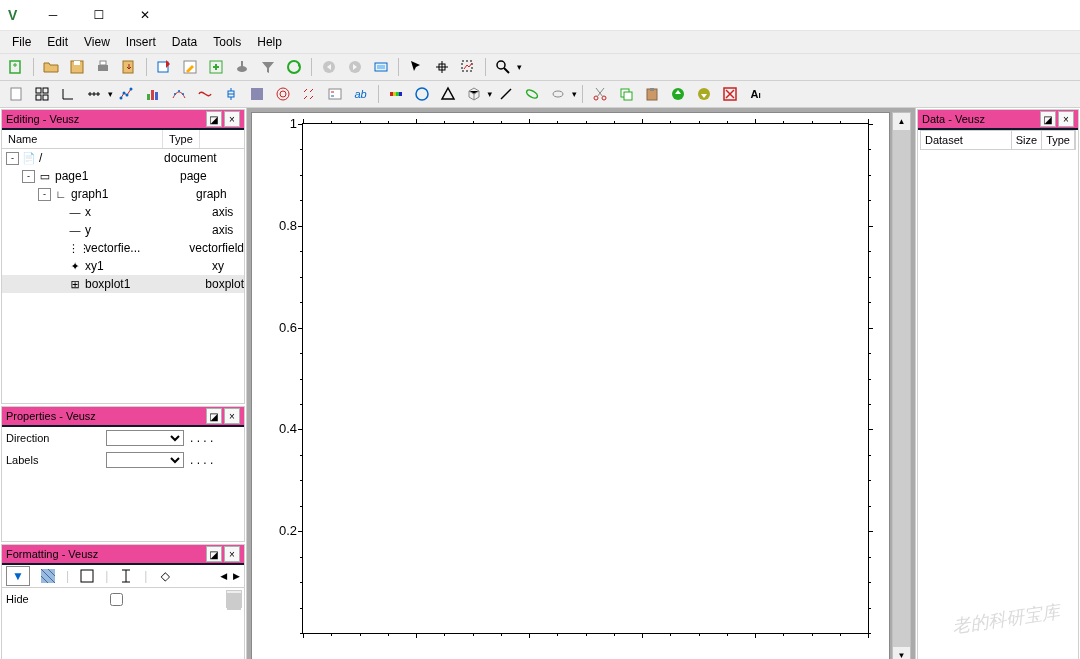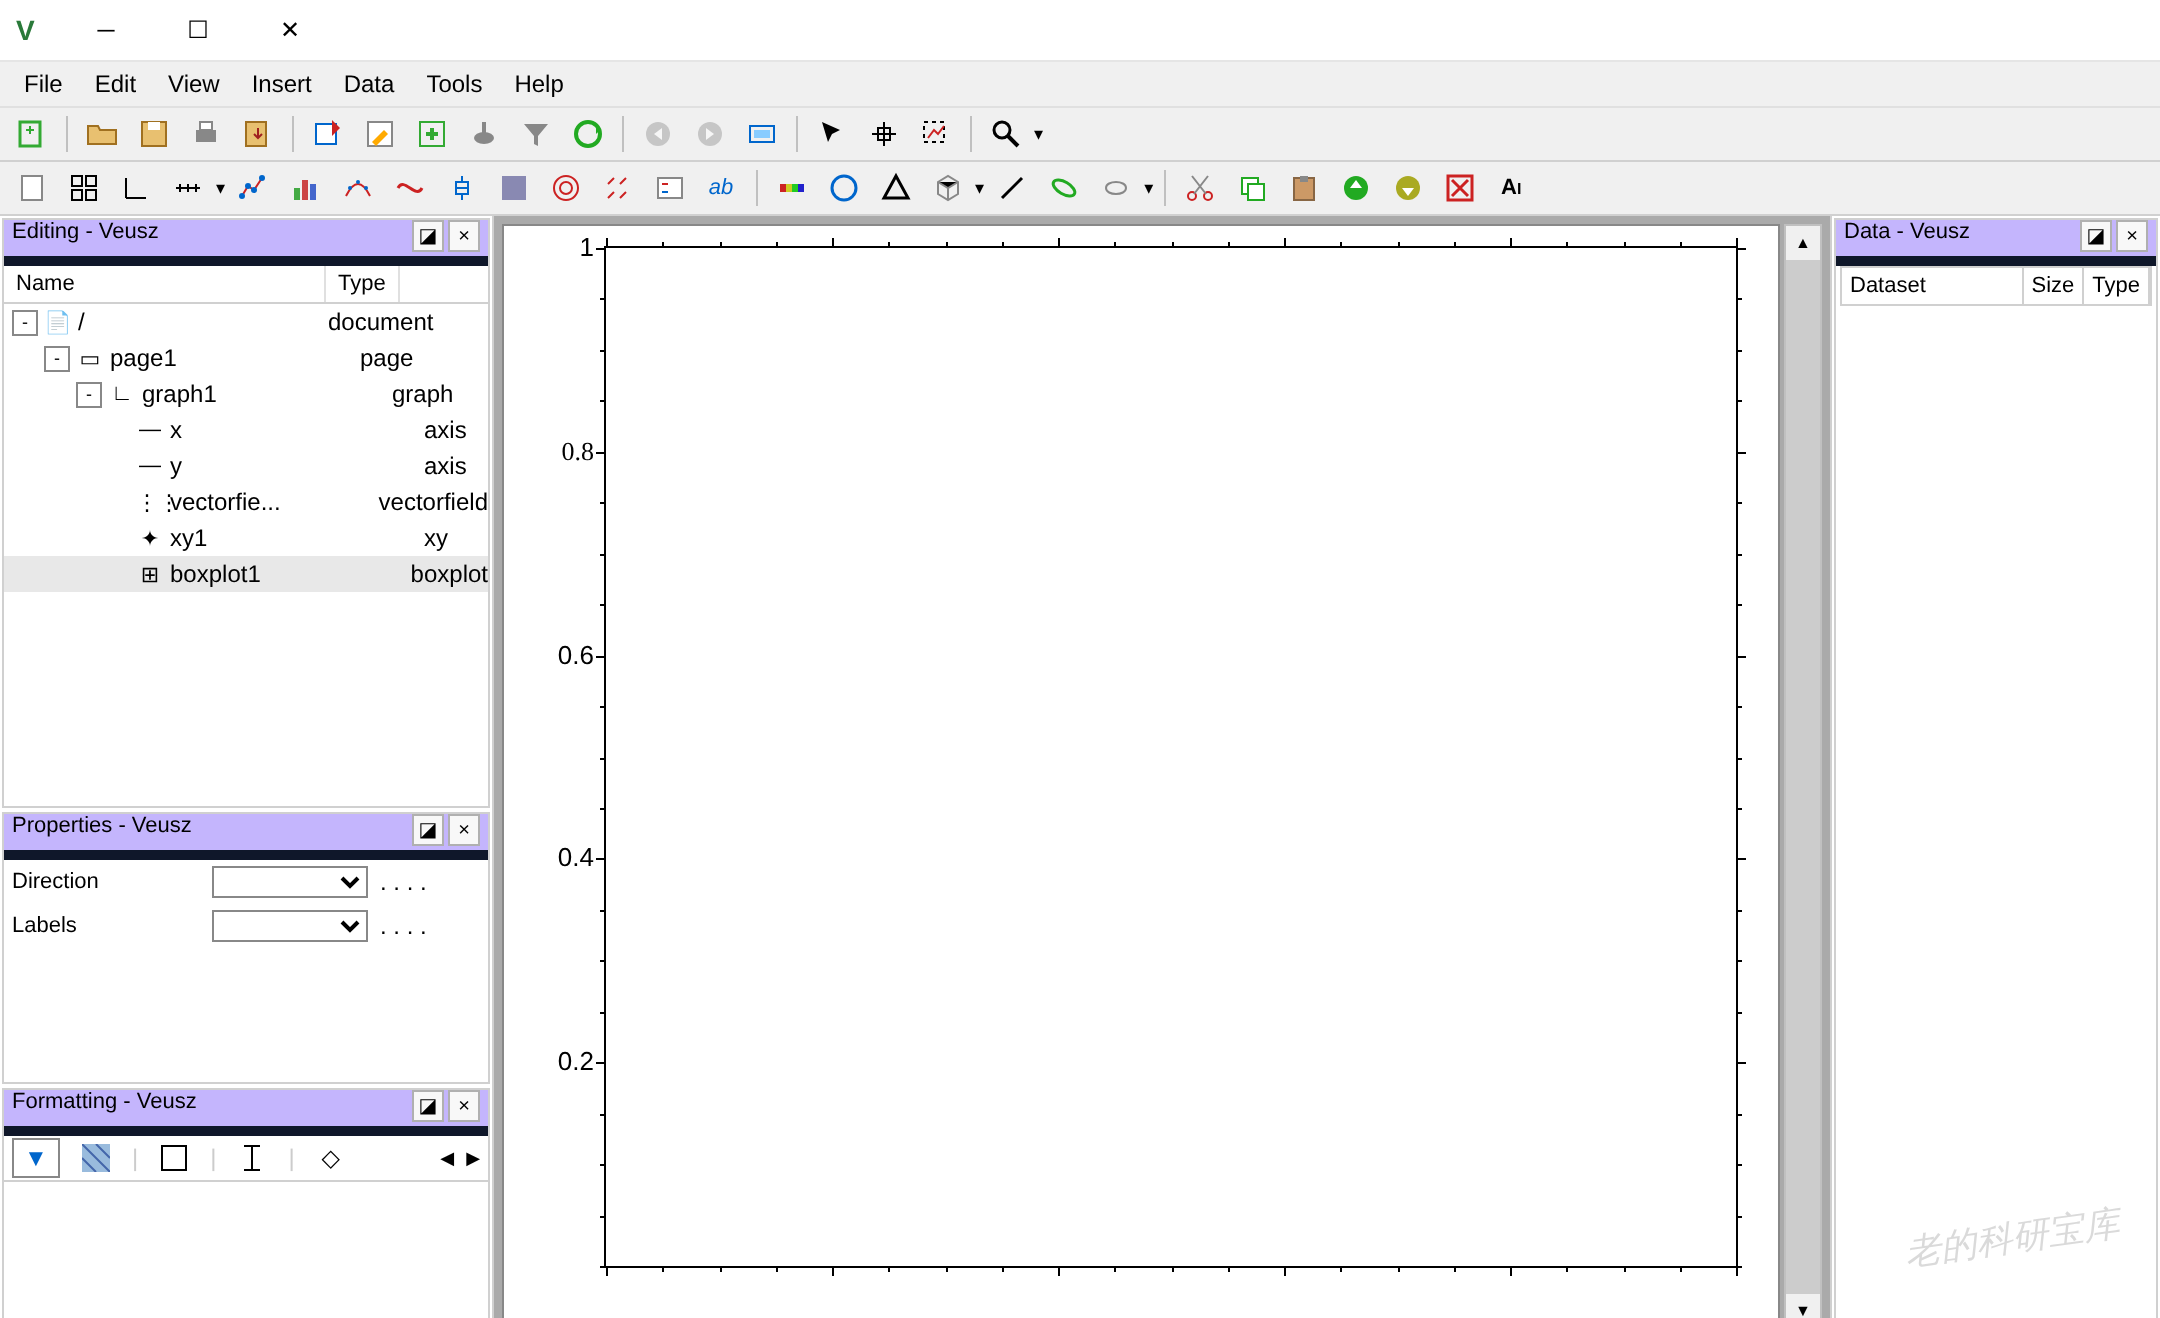--- a/index.html
+++ b/index.html
@@ -11,21 +11,21 @@
 .menubar{height:22px;background:#f0f0f0;display:flex;align-items:center;padding:0 4px;border-bottom:1px solid #e0e0e0;font-size:12px}
 .menubar span{padding:2px 8px;cursor:default}
 .toolbar{height:26px;background:#f0f0f0;border-bottom:1px solid #d0d0d0;display:flex;align-items:center;padding:0 4px;gap:2px}
 .toolbar .sep{width:1px;height:18px;background:#c0c0c0;margin:0 3px}
 .tbtn{width:22px;height:22px;display:flex;align-items:center;justify-content:center;border:1px solid transparent;font-size:14px;cursor:default}
 .tbtn svg{width:16px;height:16px}
 .disabled{opacity:.4}
 .body{display:flex;height:561px}
 .leftcol{width:246px;display:flex;flex-direction:column;border-right:1px solid #d0d0d0}
 .panel{border:1px solid #d0d0d0;margin:1px;background:#fff;display:flex;flex-direction:column;overflow:hidden}
-.panel-hd{height:18px;background:#c4b5fd;display:flex;align-items:flex-start;padding:0 4px;font-size:11px;border-bottom:5px solid #0f172a}
+.panel-hd{height:18px;background:#ec4899;display:flex;align-items:center;padding:0 4px;font-size:11px;border-bottom:2px solid #0f172a}
 .panel-hd .ptitle{flex:1}
 .panel-hd .pbtn{width:14px;height:14px;display:flex;align-items:center;justify-content:center;margin-left:2px;font-size:10px;border:1px solid #b0b0b0;background:#f8f8f8}
 .treehd{display:flex;border-bottom:1px solid #d0d0d0;background:#fff}
 .treehd div{padding:3px 6px;border-right:1px solid #e0e0e0;font-size:11px}
 .treehd .c1{width:148px}
 .tree{flex:1;overflow:auto;font-size:12px}
 .trow{display:flex;height:18px;align-items:center}
 .trow.sel{background:#e8e8e8}
 .trow .nm{display:flex;align-items:center;width:158px;overflow:hidden;white-space:nowrap}
 .trow .tgl{width:11px;height:11px;border:1px solid #888;display:flex;align-items:center;justify-content:center;font-size:9px;margin-right:3px;line-height:1}
@@ -511,39 +511,43 @@
         <div style="color:#ccc">|</div>
         <div class="ftab">◇</div>
         <div style="flex:1"></div>
         <div style="font-size:9px">◀</div>
         <div style="font-size:9px">▶</div>
       </div>
       <div class="props" id="fmts" style="overflow:hidden;position:relative">
         <div style="position:absolute;right:2px;top:2px;bottom:2px;width:14px;background:#eee;border:1px solid #ccc">
           <div style="height:30px;background:#ccc;margin-top:2px"></div>
         </div>
+          <div class="prow">
+            <label>Hide</label>
+            <input type="checkbox" style="">
+          </div>
         </div>
     </div>
   </div>
 
   <div class="center">
     <div class="canvas-wrap">
       <div class="canvas" id="canvas">
           <div class="ytick" style="top: 80%;"></div>
           <div class="ytickr" style="top: 80%;"></div>
           <div class="ylabel" style="top: calc(80% - 8px);">0.2</div>
           <div class="ytick" style="top: 60%;"></div>
           <div class="ytickr" style="top: 60%;"></div>
           <div class="ylabel" style="top: calc(60% - 8px);">0.4</div>
           <div class="ytick" style="top: 40%;"></div>
           <div class="ytickr" style="top: 40%;"></div>
           <div class="ylabel" style="top: calc(40% - 8px);">0.6</div>
           <div class="ytick" style="top: 20%;"></div>
           <div class="ytickr" style="top: 20%;"></div>
-          <div class="ylabel" style="top: calc(20% - 8px); font-family: Liberation Serif, serif;">0.8</div>
+          <div class="ylabel" style="top: calc(20% - 8px);">0.8</div>
           <div class="ytick" style="top: 0%;"></div>
           <div class="ytickr" style="top: 0%;"></div>
           <div class="ylabel" style="top: calc(0% - 8px);">1</div>
           <div class="ytickm" style="top: 100%;"></div>
           <div class="ytickmr" style="top: 100%;"></div>
           <div class="ytickm" style="top: 95%;"></div>
           <div class="ytickmr" style="top: 95%;"></div>
           <div class="ytickm" style="top: 90%;"></div>
           <div class="ytickmr" style="top: 90%;"></div>
           <div class="ytickm" style="top: 85%;"></div>

